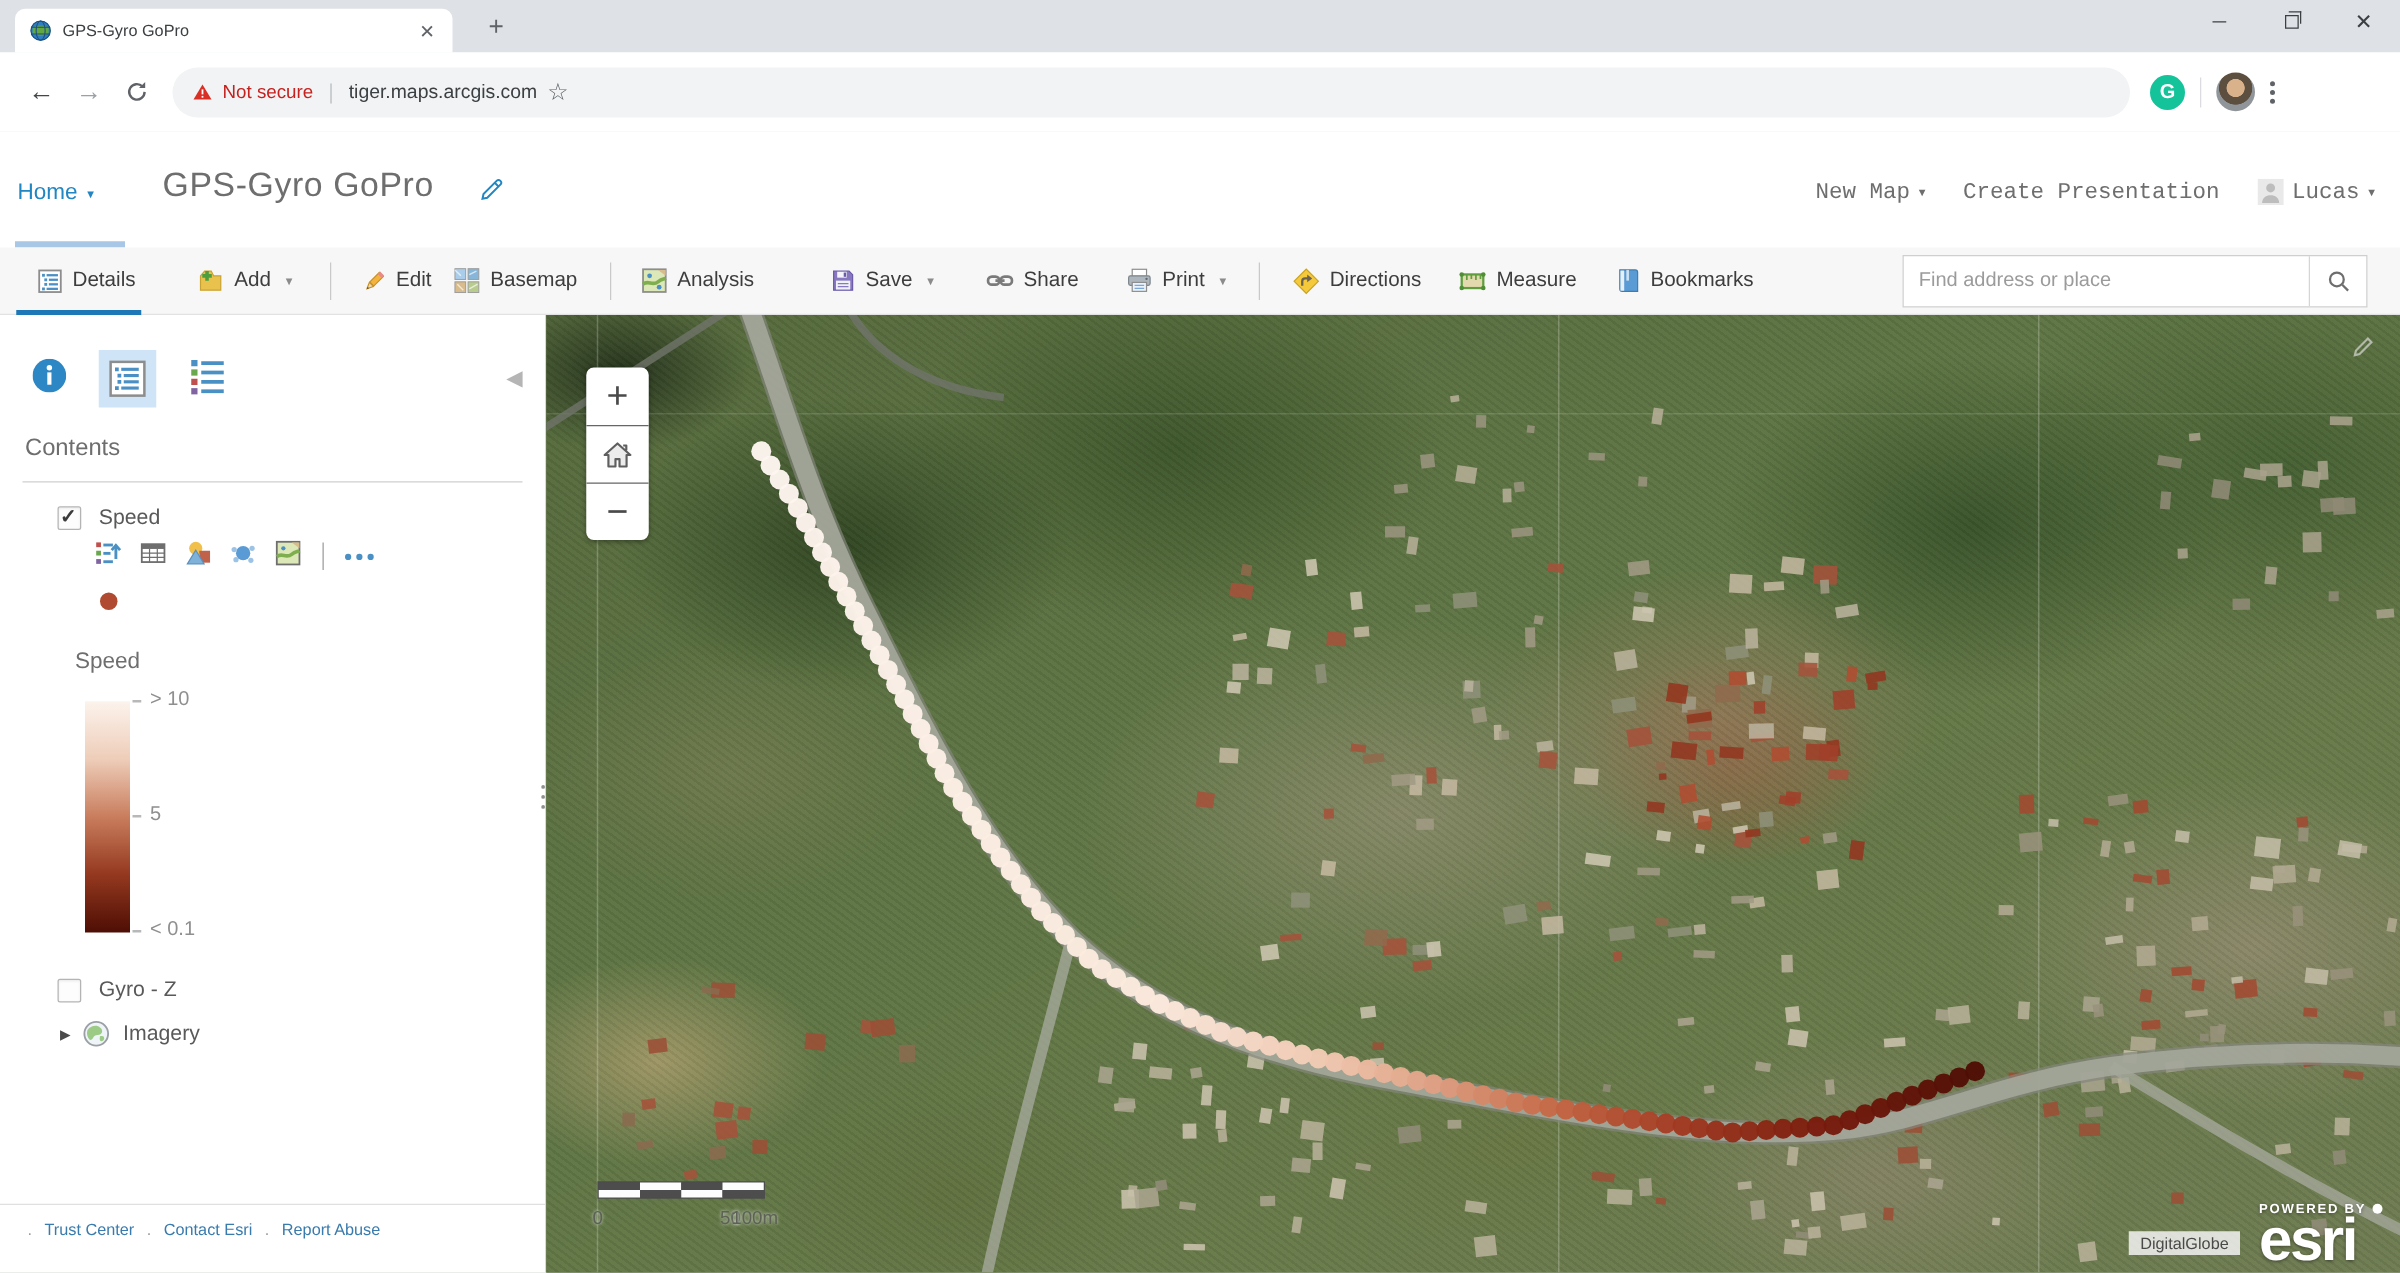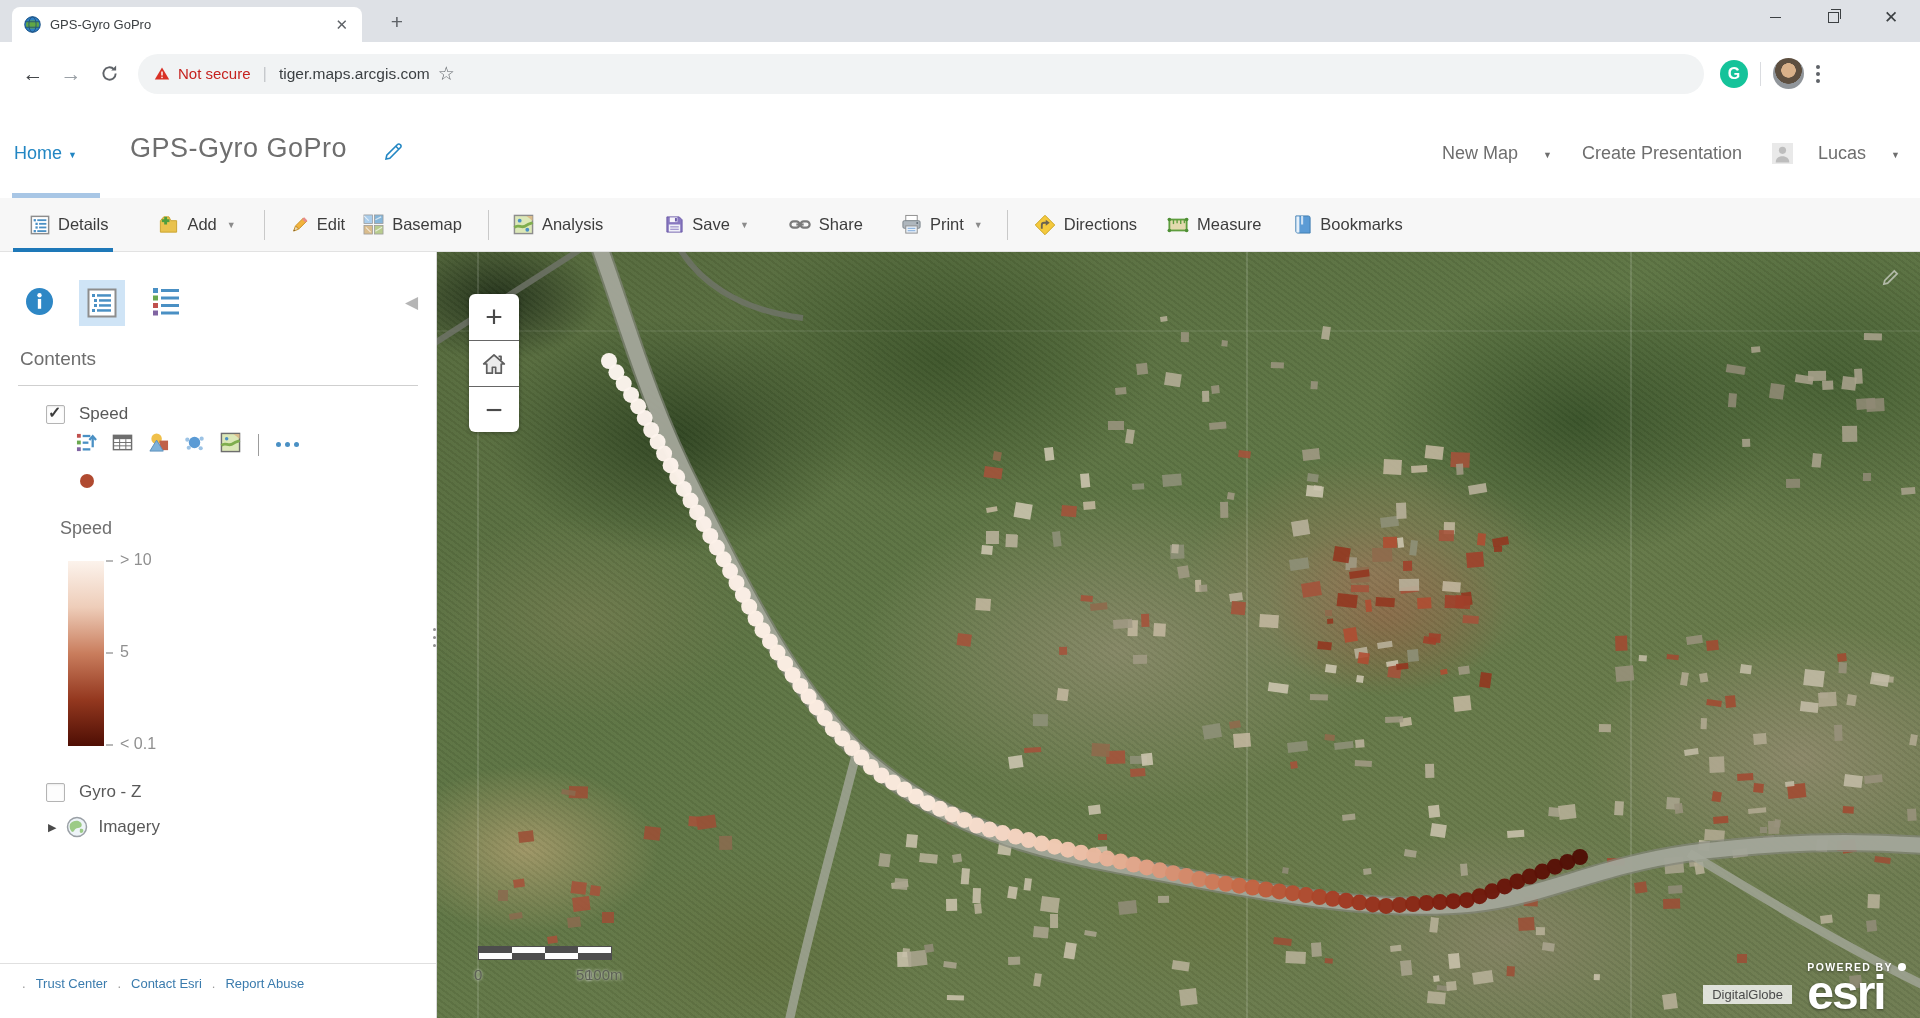--- a/index.html
+++ b/index.html
@@ -46,21 +46,21 @@
   .menu-dots i{width:4px;height:4px;border-radius:50%;background:#5f6368;}
 
   
   .appheader{position:absolute;top:105px;left:0;right:0;height:93px;background:#fff;}
   .home{position:absolute;left:14px;top:38px;color:#2286c3;font-size:18px;display:flex;align-items:center;gap:6px;}
   .caret{font-size:9px;margin-top:2px;}
   .page-title{position:absolute;left:130px;top:28px;font-size:27px;color:#6e6e6e;letter-spacing:.5px;}
   .title-edit{position:absolute;left:382px;top:36px;width:22px;height:22px;}
   .header-right{position:absolute;right:20px;top:38px;display:flex;align-items:center;gap:30px;
     color:#6e6e6e;font-size:18px;}
-  .hr-item{display:flex;align-items:center;gap:25px;}
+  .hr-item{display:flex;align-items:center;gap:7px;font-family:Liberation Mono, monospace;}
   .person{width:21px;height:21px;}
   .accentbar{position:absolute;top:193px;left:12px;width:88px;height:5px;background:#a8c6e5;}
 
   
   .apptoolbar{position:absolute;top:198px;left:0;right:0;height:54px;background:#f7f7f7;
     display:flex;align-items:center;border-bottom:1px solid #e2e2e2;box-sizing:border-box;}
   .tbtn{display:flex;align-items:center;gap:8px;font-size:16.5px;color:#3d3d3d;white-space:nowrap;}
   .tbtn svg{flex:0 0 auto;}
   .tcaret{font-size:9px;color:#8b8b8b;margin-left:2px;}
   .tsep{width:1px;height:30px;background:#c9c9c9;}
@@ -382,20 +382,29 @@
         </svg>
       <span>Measure</span>
     </div>
     <div class="tbtn" style="margin-left:32px">
       <svg viewBox="0 0 20 22" width="19" height="21">
           <path d="M3 2 h13 a2 2 0 0 1 2 2 v16 h-13 a2 2 0 0 1 -2 -2 z" fill="#5b9bd5" stroke="#3e7cb0"></path>
           <rect x="3.5" y="2.5" width="3.2" height="17" fill="#fff" opacity=".85"></rect>
           <rect x="8.5" y="2" width="2.2" height="9" fill="#fff" opacity=".7"></rect>
         </svg>
       <span>Bookmarks</span>
+    </div>
+    <div class="searchbox">
+      <input type="text" placeholder="Find address or place" style="">
+      <div class="searchbtn">
+        <svg viewBox="0 0 20 20" width="20" height="20">
+            <circle cx="8.5" cy="8.5" r="5.5" fill="none" stroke="#6e6e6e" stroke-width="1.8"></circle>
+            <line x1="12.8" y1="12.8" x2="17.5" y2="17.5" stroke="#6e6e6e" stroke-width="1.8"></line>
+          </svg>
+      </div>
     </div>
     <div class="details-underline"></div>
   </div>
 
   <div class="sidebar">
     <div class="panelrow">
       <div>
         <svg viewBox="0 0 26 26" width="27" height="27">
             <circle cx="13" cy="13" r="13" fill="#2e87c5"></circle>
             <rect x="11.4" y="10.5" width="3.2" height="9.5" fill="#fff"></rect>

